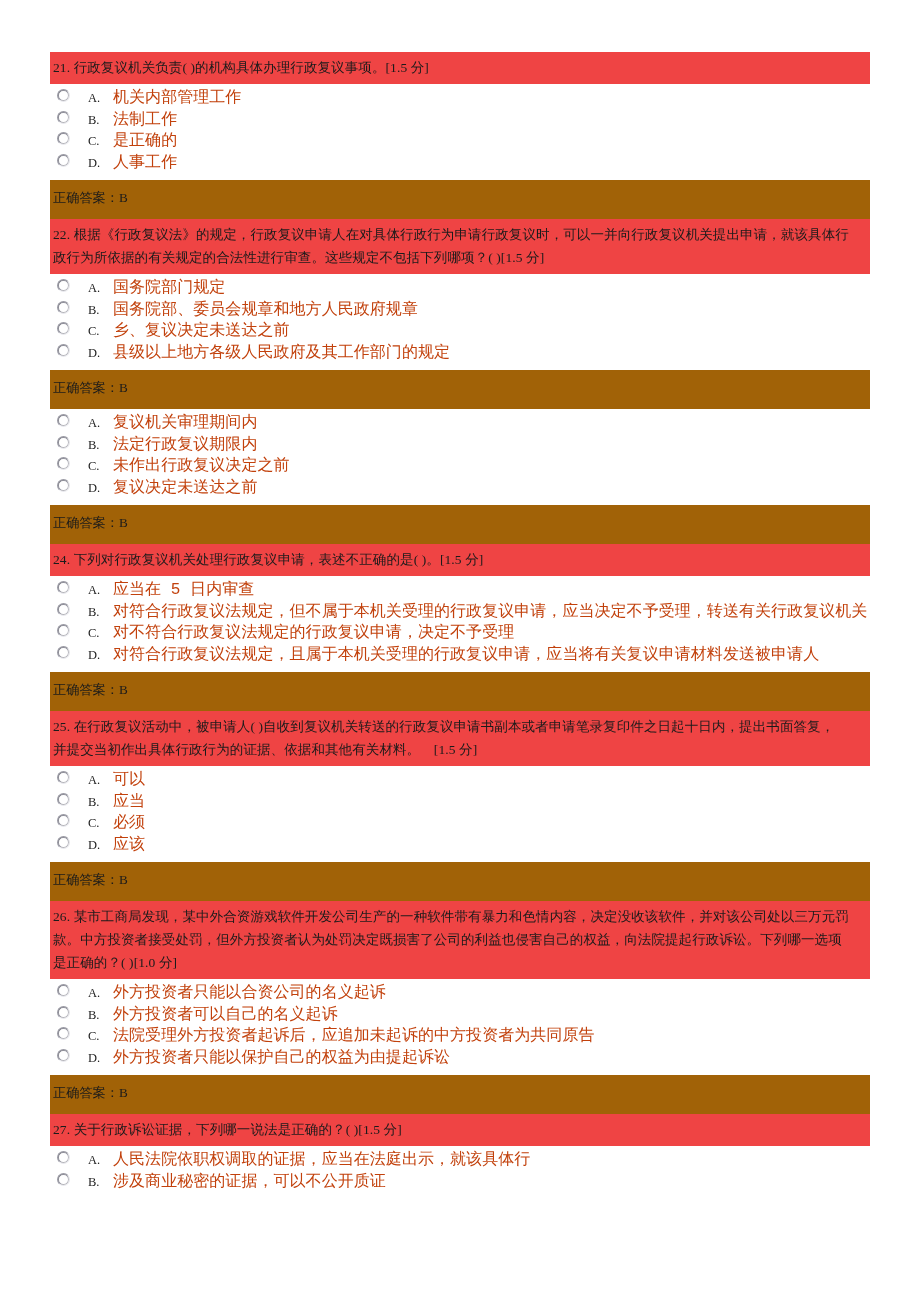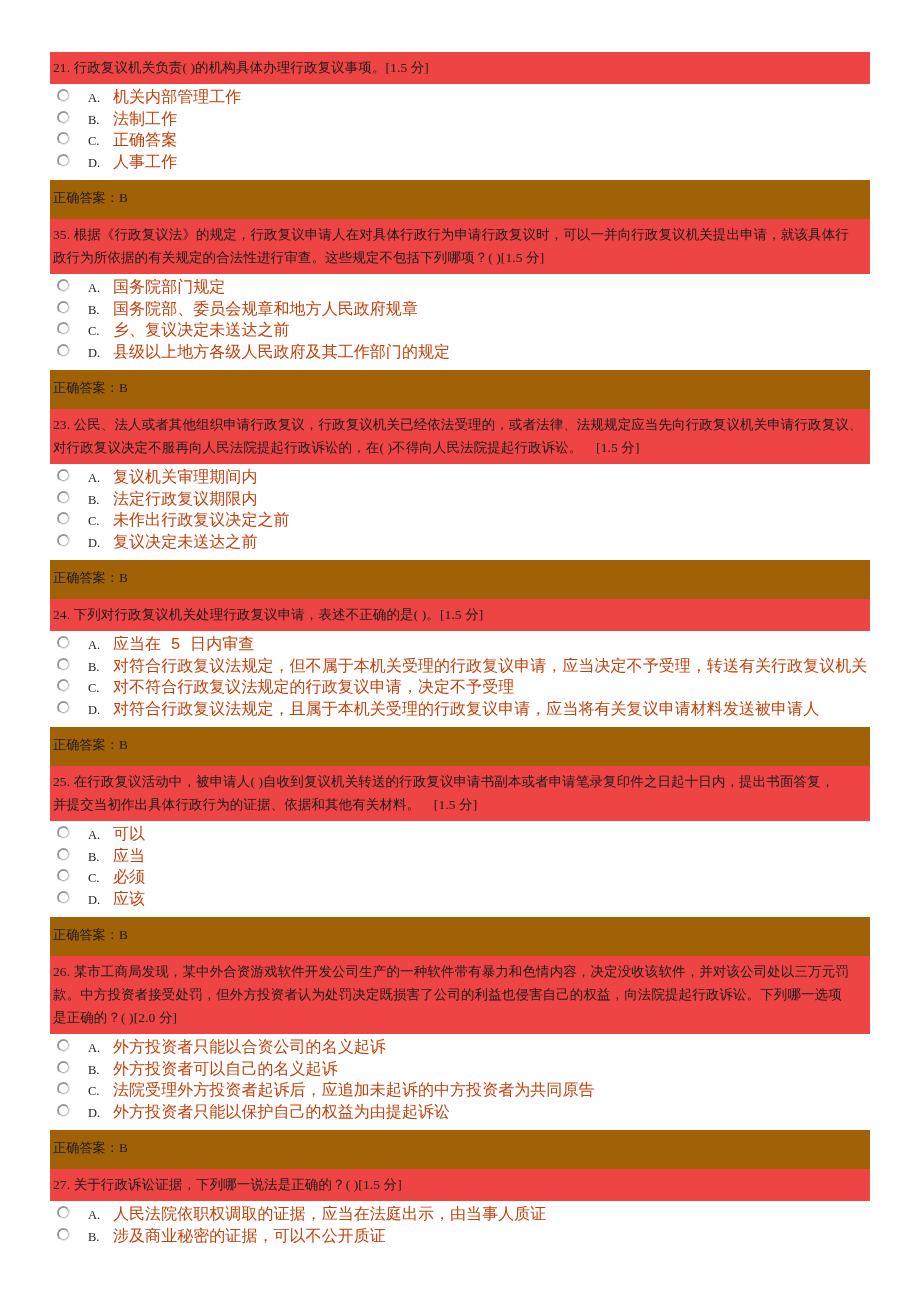--- a/index.html
+++ b/index.html
@@ -109,33 +109,33 @@
             <span class="opt-text">机关内部管理工作</span>
           </div>
           <div class="option">
             <span class="radio"></span>
             <span class="opt-label">B.</span>
             <span class="opt-text">法制工作</span>
           </div>
           <div class="option">
             <span class="radio"></span>
             <span class="opt-label">C.</span>
-            <span class="opt-text">正确答案</span>
+            <span class="opt-text">是正确的</span>
           </div>
           <div class="option">
             <span class="radio"></span>
             <span class="opt-label">D.</span>
             <span class="opt-text">人事工作</span>
           </div>
         </div>
         <div class="answer">正确答案：B</div>
       </div>
       <div class="question">
         <div class="stem">
-          <span class="stem-line">35. 根据《行政复议法》的规定，行政复议申请人在对具体行政行为申请行政复议时，可以一并向行政复议机关提出申请，就该具体行</span>
+          <span class="stem-line">22. 根据《行政复议法》的规定，行政复议申请人在对具体行政行为申请行政复议时，可以一并向行政复议机关提出申请，就该具体行</span>
           <span class="stem-line">政行为所依据的有关规定的合法性进行审查。这些规定不包括下列哪项？( )[1.5 分]</span>
         </div>
         <div class="options">
           <div class="option">
             <span class="radio"></span>
             <span class="opt-label">A.</span>
             <span class="opt-text">国务院部门规定</span>
           </div>
           <div class="option">
             <span class="radio"></span>
@@ -149,24 +149,20 @@
           </div>
           <div class="option">
             <span class="radio"></span>
             <span class="opt-label">D.</span>
             <span class="opt-text">县级以上地方各级人民政府及其工作部门的规定</span>
           </div>
         </div>
         <div class="answer">正确答案：B</div>
       </div>
       <div class="question">
-        <div class="stem">
-          <span class="stem-line">23. 公民、法人或者其他组织申请行政复议，行政复议机关已经依法受理的，或者法律、法规规定应当先向行政复议机关申请行政复议、</span>
-          <span class="stem-line">对行政复议决定不服再向人民法院提起行政诉讼的，在( )不得向人民法院提起行政诉讼。　[1.5 分]</span>
-        </div>
         <div class="options">
           <div class="option">
             <span class="radio"></span>
             <span class="opt-label">A.</span>
             <span class="opt-text">复议机关审理期间内</span>
           </div>
           <div class="option">
             <span class="radio"></span>
             <span class="opt-label">B.</span>
             <span class="opt-text">法定行政复议期限内</span>
@@ -238,21 +234,21 @@
             <span class="opt-label">D.</span>
             <span class="opt-text">应该</span>
           </div>
         </div>
         <div class="answer">正确答案：B</div>
       </div>
       <div class="question">
         <div class="stem">
           <span class="stem-line">26. 某市工商局发现，某中外合资游戏软件开发公司生产的一种软件带有暴力和色情内容，决定没收该软件，并对该公司处以三万元罚</span>
           <span class="stem-line">款。中方投资者接受处罚，但外方投资者认为处罚决定既损害了公司的利益也侵害自己的权益，向法院提起行政诉讼。下列哪一选项</span>
-          <span class="stem-line">是正确的？( )[2.0 分]</span>
+          <span class="stem-line">是正确的？( )[1.0 分]</span>
         </div>
         <div class="options">
           <div class="option">
             <span class="radio"></span>
             <span class="opt-label">A.</span>
             <span class="opt-text">外方投资者只能以合资公司的名义起诉</span>
           </div>
           <div class="option">
             <span class="radio"></span>
             <span class="opt-label">B.</span>
@@ -272,21 +268,21 @@
         <div class="answer">正确答案：B</div>
       </div>
       <div class="question">
         <div class="stem">
           <span class="stem-line">27. 关于行政诉讼证据，下列哪一说法是正确的？( )[1.5 分]</span>
         </div>
         <div class="options">
           <div class="option">
             <span class="radio"></span>
             <span class="opt-label">A.</span>
-            <span class="opt-text">人民法院依职权调取的证据，应当在法庭出示，由当事人质证</span>
+            <span class="opt-text">人民法院依职权调取的证据，应当在法庭出示，就该具体行</span>
           </div>
           <div class="option">
             <span class="radio"></span>
             <span class="opt-label">B.</span>
             <span class="opt-text">涉及商业秘密的证据，可以不公开质证</span>
           </div>
         </div>
       </div>
     </div>
 </div>

